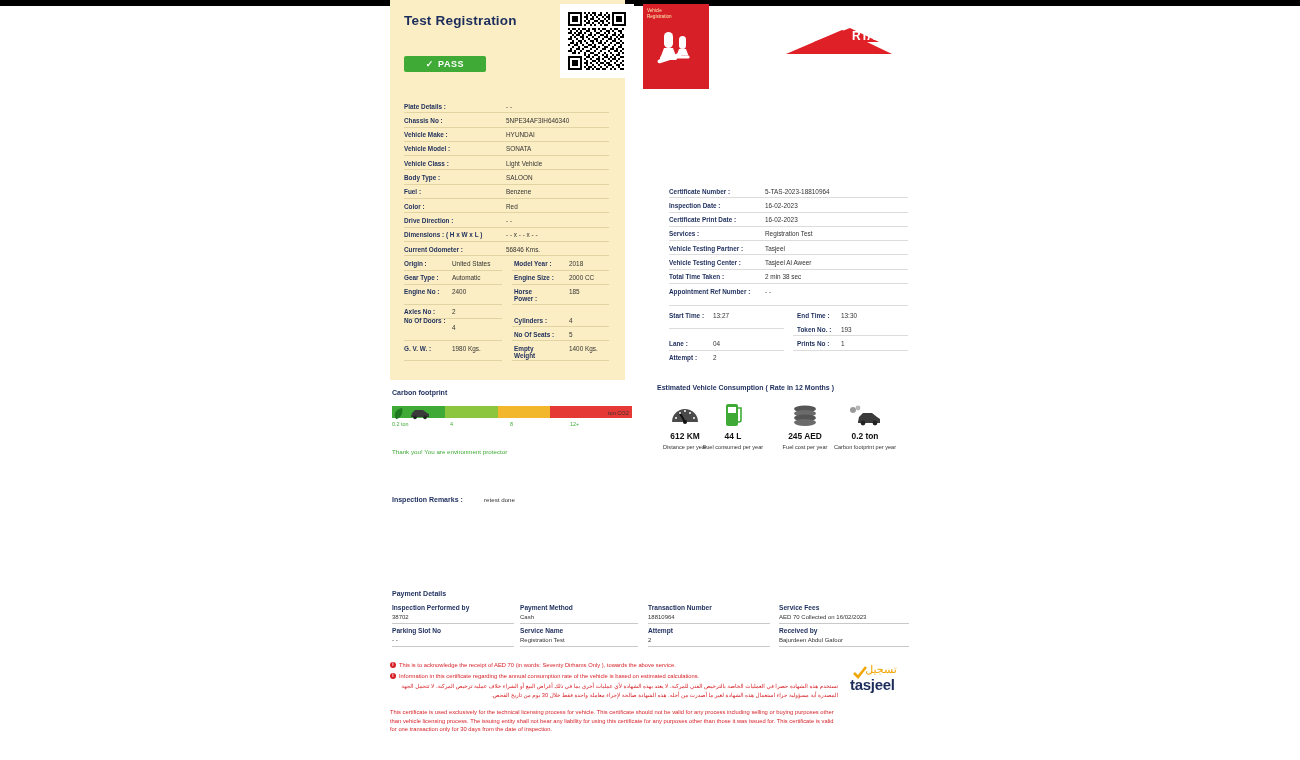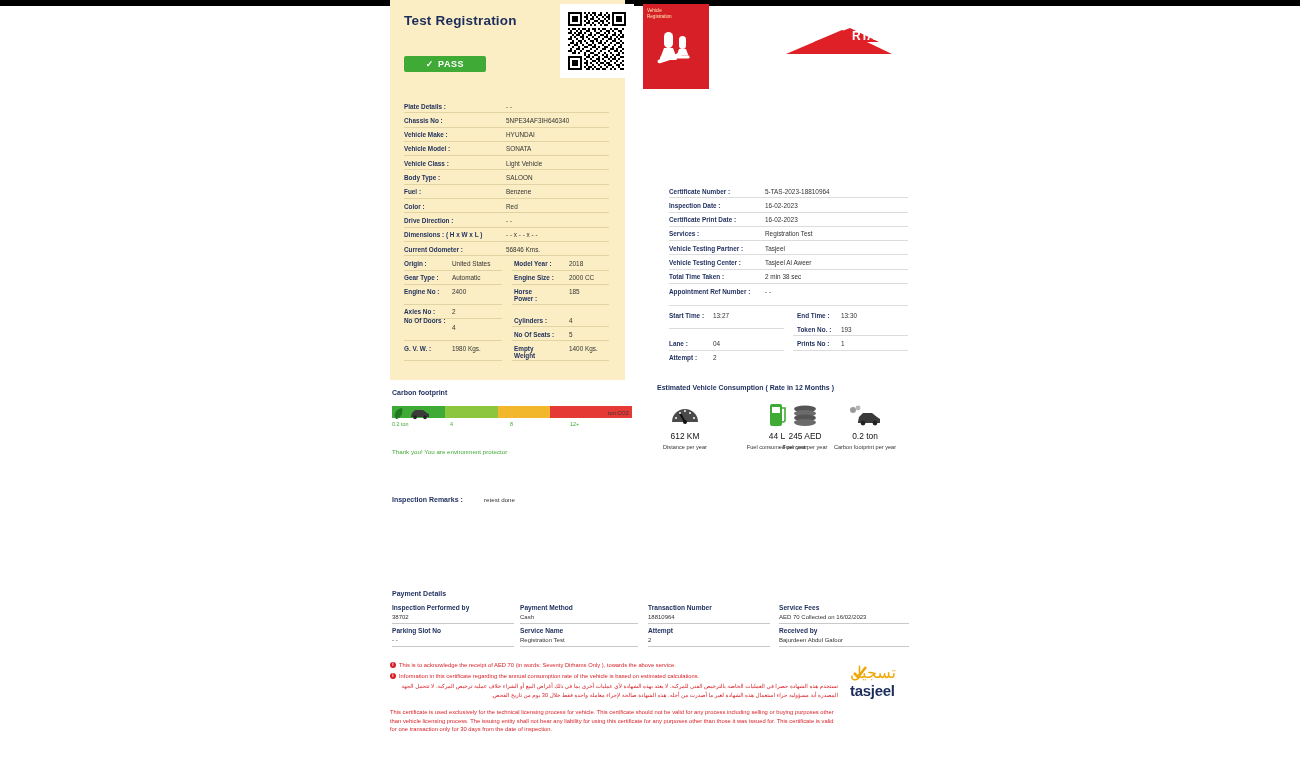--- a/index.html
+++ b/index.html
@@ -131,21 +131,21 @@
   .ec-title { left:657px; top:384px; }
   .ec-item {
     position:absolute;
     top:400px;
     text-align:center;
     font-size:6px;
     color:#333;
     width:66px;
   }
   .ec-item .ec-ico { height:28px; display:flex; align-items:flex-end; justify-content:center; }
-  .ec-item .ec-val { font-size:8.4px; font-weight:normal; color:#111; margin-top:3px; }
+  .ec-item .ec-val { font-size:8.4px; font-weight:bold; color:#111; margin-top:3px; }
   .ec-item .ec-lab { font-size:5.6px; color:#333; line-height:9px; margin-top:2px; }
   
   .remarks-label { position:absolute; left:392px; top:496px; font-size:7px; font-weight:bold; color:#1c2d5c; }
   .remarks-value { position:absolute; left:484px; top:496px; font-size:6.2px; color:#333; }
   
   .pay-title { position:absolute; left:392px; top:590px; font-size:7px; font-weight:bold; color:#1c2d5c; }
   .pay-cell { position:absolute; font-size:6.6px; color:#1c2d5c; }
   .pay-cell .pc-lab { font-weight:bold; font-size:6.6px; }
   .pay-cell .pc-val { font-weight:normal; font-size:6px; color:#333; margin-top:3px; }
   .pay-cell .pc-rule { border-bottom:1px solid #c9c9c9; margin-top:3px; }
@@ -154,21 +154,21 @@
   .note .dot {
     display:inline-block; width:6px; height:6px; border-radius:50%;
     background:#d61f26; color:#fff; font-size:4.6px; line-height:6px;
     text-align:center; margin-right:3px; vertical-align:1px; font-weight:bold;
   }
   .arabic { direction:rtl; text-align:right; font-size:5.6px; color:#d61f26; line-height:9px; }
   .tasjeel {
     position:absolute; left:850px; top:663px; width:62px; height:34px;
   }
   .tasjeel .t-word { font-size:15px; font-weight:bold; color:#1c2d5c; letter-spacing:-0.3px; }
-  .tasjeel .t-ar { font-size:16px; color:#f0a500; }
+  .tasjeel .t-ar { font-size:11px; color:#f0a500; text-align:center; }
 </style>
 </head>
 <body>
 
 <div class="page">
 
   <div class="topbar"></div>
 
   <div class="yellow-panel"></div>
 
@@ -629,21 +629,21 @@
           <circle cx="10" cy="11" r="1" fill="#fff"></circle>
         <circle cx="15" cy="9" r="1" fill="#fff"></circle>
           <circle cx="20" cy="11" r="1" fill="#fff"></circle>
           <circle cx="24" cy="16" r="1" fill="#fff"></circle>
       </svg>
     </div>
     <div class="ec-val">612 KM</div>
     <div class="ec-lab">Distance per year</div>
   </div>
 
-  <div class="ec-item" style="left:744px">
+  <div class="ec-item" style="left:700px">
     <div class="ec-ico">
       <svg width="22" height="26" viewBox="0 0 22 26">
         <rect x="4" y="2" width="12" height="22" rx="2" fill="#3faa35"></rect>
         <rect x="6" y="5" width="8" height="6" fill="#ffffff"></rect>
         <path d="M16 6 h3 v12 a2 2 0 0 1 -4 0 v-6" fill="none" stroke="#3faa35" stroke-width="1.6"></path>
       </svg>
     </div>
     <div class="ec-val">44 L</div>
     <div class="ec-lab">Fuel consumed per year</div>
   </div>

